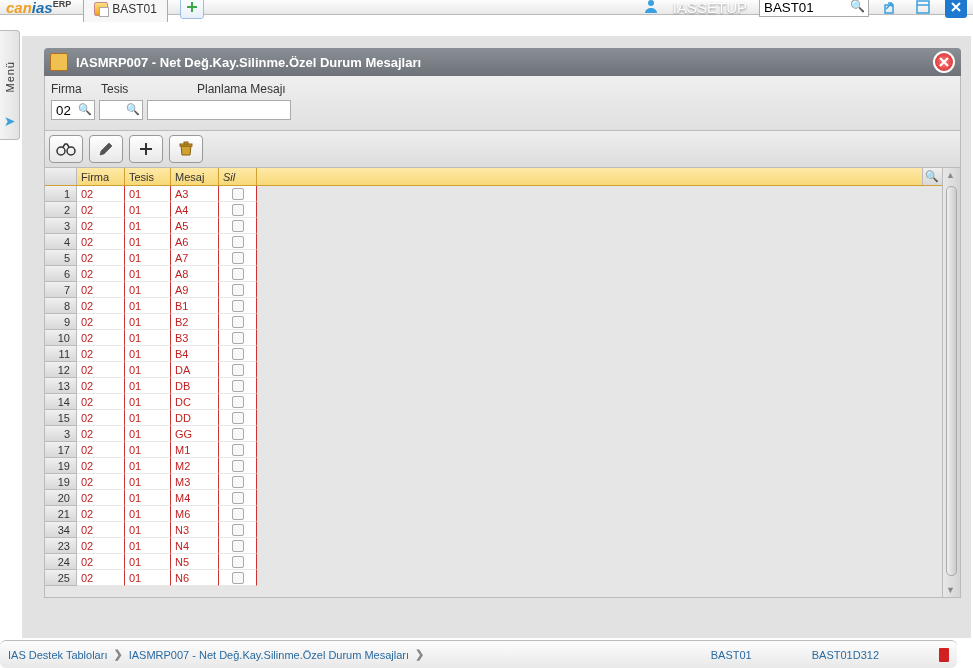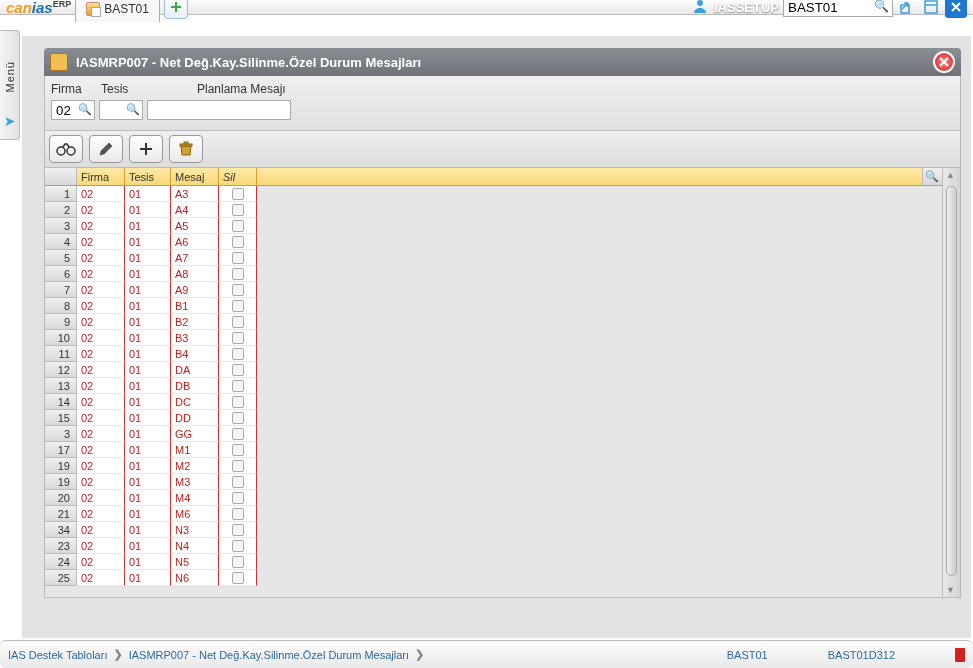--- a/index.html
+++ b/index.html
@@ -1,31 +1,31 @@
 <!DOCTYPE html>
 <html><head>
 <meta charset="utf-8">
 <style>
   * { box-sizing: border-box; }
   html, body { margin:0; padding:0; font-family: Arial, sans-serif; font-size:12px; color:#333; }
   body { width:973px; height:668px; overflow:hidden; background:#fff; position:relative; }
 
   
-  .topbar { height:15px; background:linear-gradient(#fdfdfd,#e8e8e8); border-bottom:1px solid #bbb; display:flex; align-items:center; padding:0 6px; gap:4px; }
+  .topbar { height:15px; background:linear-gradient(#fdfdfd,#e8e8e8); border-bottom:1px solid #bbb; display:flex; align-items:center; padding:0 6px; gap:12px; }
   .logo { font-weight:bold; font-size:15px; font-style:italic; }
   .logo .l1 { color:#f0a020; }
   .logo .l2 { color:#1e6fb0; }
   .logo sup { font-size:9px; color:#444; font-style:normal; }
   .tab { display:flex; align-items:center; gap:4px; background:#f7f7f7; border:1px solid #aaa; border-bottom:none; border-radius:3px 3px 0 0; padding:4px 10px; height:28px; margin-top:2px; }
   .tab-icon { width:14px; height:14px; background:linear-gradient(#ffe082,#f0a020); border:1px solid #c88; border-radius:2px; position:relative; }
   .tab-icon::before { content:""; position:absolute; right:-2px; bottom:-2px; width:8px; height:8px; background:#fff; border:1px solid #aaa; }
   .tab-plus { width:24px; height:24px; border:1px solid #9abde0; border-radius:3px; display:flex; align-items:center; justify-content:center; background:linear-gradient(#fff,#e8f0f8); color:#2c7; font-size:16px; font-weight:bold; cursor:pointer; }
   .spacer { flex:1; }
   .user-icon { width:18px; height:18px; color:#3aa0e0; font-size:16px; }
-  .user-text { color:#fff; text-shadow:0 1px 2px #888; font-weight:bold; font-size:13px; }
+  .user-text { color:#fff; text-shadow:0 1px 2px #888; font-weight:normal; font-size:15px; }
   .top-search { width:110px; height:20px; border:1px solid #aaa; padding:1px 20px 1px 4px; background:#fff; position:relative; }
   .top-search-wrap { position:relative; }
   .top-search-wrap .mag { position:absolute; right:4px; top:2px; font-size:12px; color:#888; }
   .win-btn { width:20px; height:20px; display:flex; align-items:center; justify-content:center; cursor:pointer; }
   .win-close { width:22px; height:22px; background:#1e78d0; border-radius:3px; display:flex; align-items:center; justify-content:center; color:#fff; font-weight:bold; }
 
   
   .leftmenu { position:absolute; left:0; top:30px; width:20px; height:110px; background:linear-gradient(to right,#f4f4f4,#e2e2e2); border:1px solid #bbb; border-left:none; border-radius:0 4px 4px 0; display:flex; flex-direction:column; align-items:center; justify-content:flex-start; padding-top:30px; }
   .leftmenu-text { writing-mode:vertical-rl; transform:rotate(180deg); font-size:11px; color:#333; letter-spacing:1px; }
   .leftmenu-arrow { margin-top:20px; color:#3aa0e0; font-size:14px; }
@@ -76,21 +76,21 @@
   .td-mesaj { width:48px; color:#c02020; }
   .td-sil { width:38px; justify-content:center; }
   .td-sil .cb { width:12px; height:12px; border:1px solid #aaa; border-radius:2px; background:#f8f8f8; }
 
   .vscroll { width:18px; background:linear-gradient(to right,#e8e8e8,#d4d4d4); border-left:1px solid #bbb; position:relative; }
   .vscroll::before { content:"▲"; position:absolute; top:2px; left:3px; font-size:9px; color:#888; }
   .vscroll::after { content:"▼"; position:absolute; bottom:2px; left:3px; font-size:9px; color:#888; }
   .vthumb { position:absolute; left:3px; top:18px; width:11px; height:390px; background:linear-gradient(to right,#f0f0f0,#ccc); border:1px solid #aaa; border-radius:5px; }
 
   
-  .statusbar { position:absolute; left:0; right:0; bottom:0; height:28px; background:linear-gradient(#fdfdfd,#e8e8e8); border-top:1px solid #bbb; display:flex; align-items:center; padding:0 8px; gap:6px; font-size:11px; color:#2a6aa0;border-radius:6px; }
+  .statusbar { position:absolute; left:0; right:16px; bottom:0; height:28px; background:linear-gradient(#fdfdfd,#e8e8e8); border-top:1px solid #bbb; display:flex; align-items:center; padding:0 8px; gap:6px; font-size:11px; color:#2a6aa0;border-radius:6px; }
   .crumb { color:#2a6aa0; }
   .crumb-sep { color:#888; font-weight:bold; }
   .status-right { margin-left:auto; display:flex; gap:60px; align-items:center; }
   .status-red { width:10px; height:14px; background:#d02020; border-radius:1px; }
 
   svg { display:block; }
 </style>
 </head>
 <body>
 

